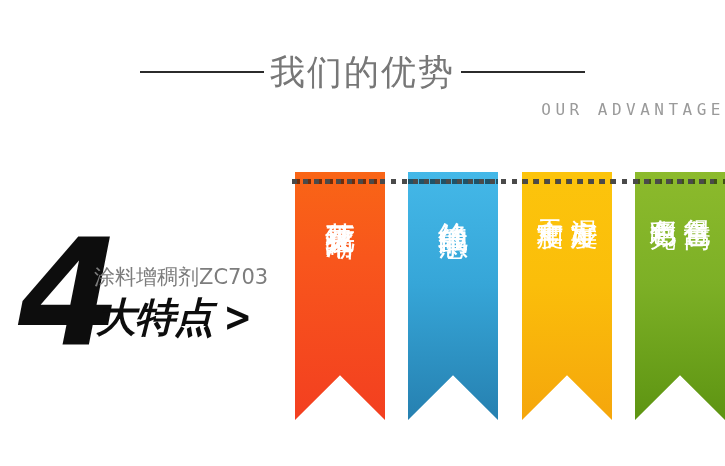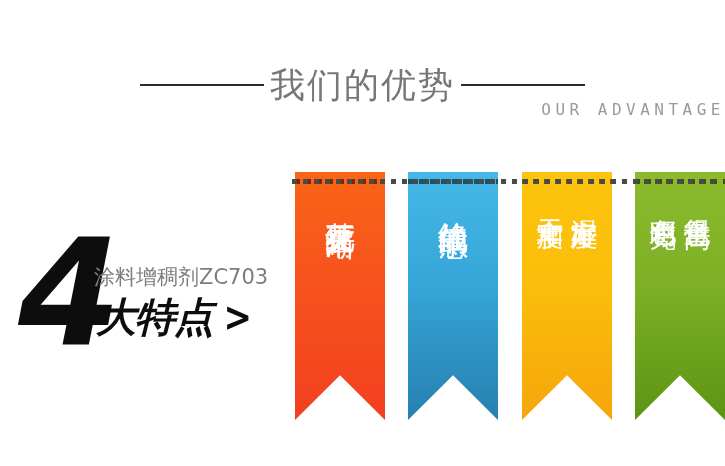--- a/index.html
+++ b/index.html
@@ -27,21 +27,20 @@
     height: 90px;
   }
   .title-row {
     position: relative;
     width: 725px;
     height: 48px;
     display: flex;
     align-items: center;
     justify-content: center;
     gap: 6px;
-    margin-top: 13px;
   }
   .rule {
     width: 124px;
     height: 0;
     border-top: 2px solid #2b2b2b;
     flex: 0 0 auto;
   }
   .main-title {
     font-family: "DejaVu Sans", "Liberation Sans", sans-serif;
     font-size: 35px;

